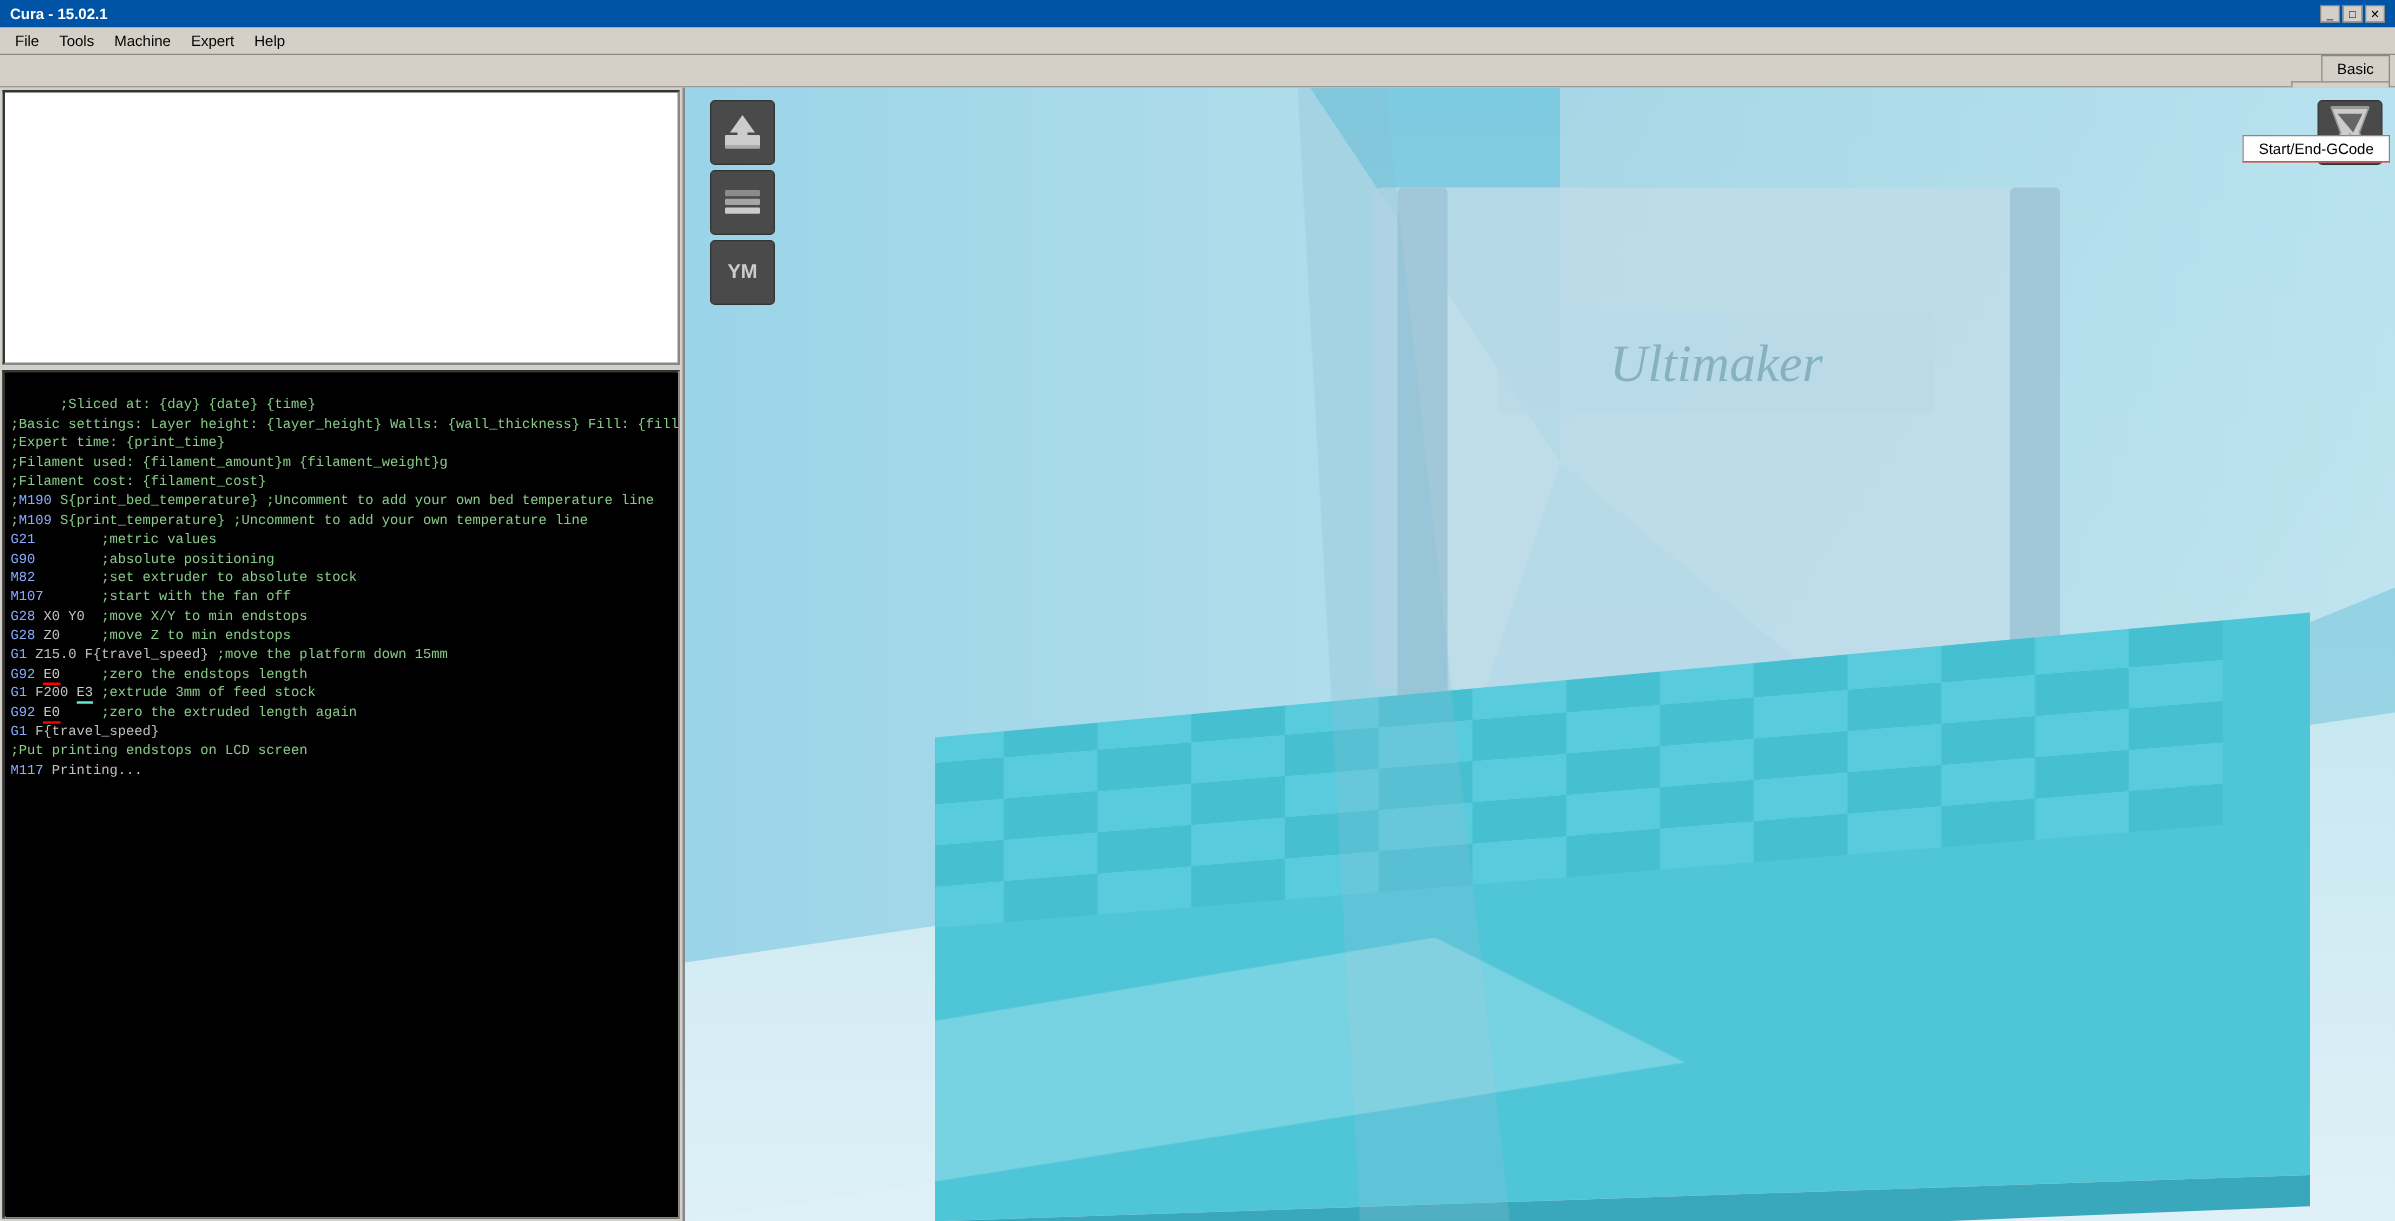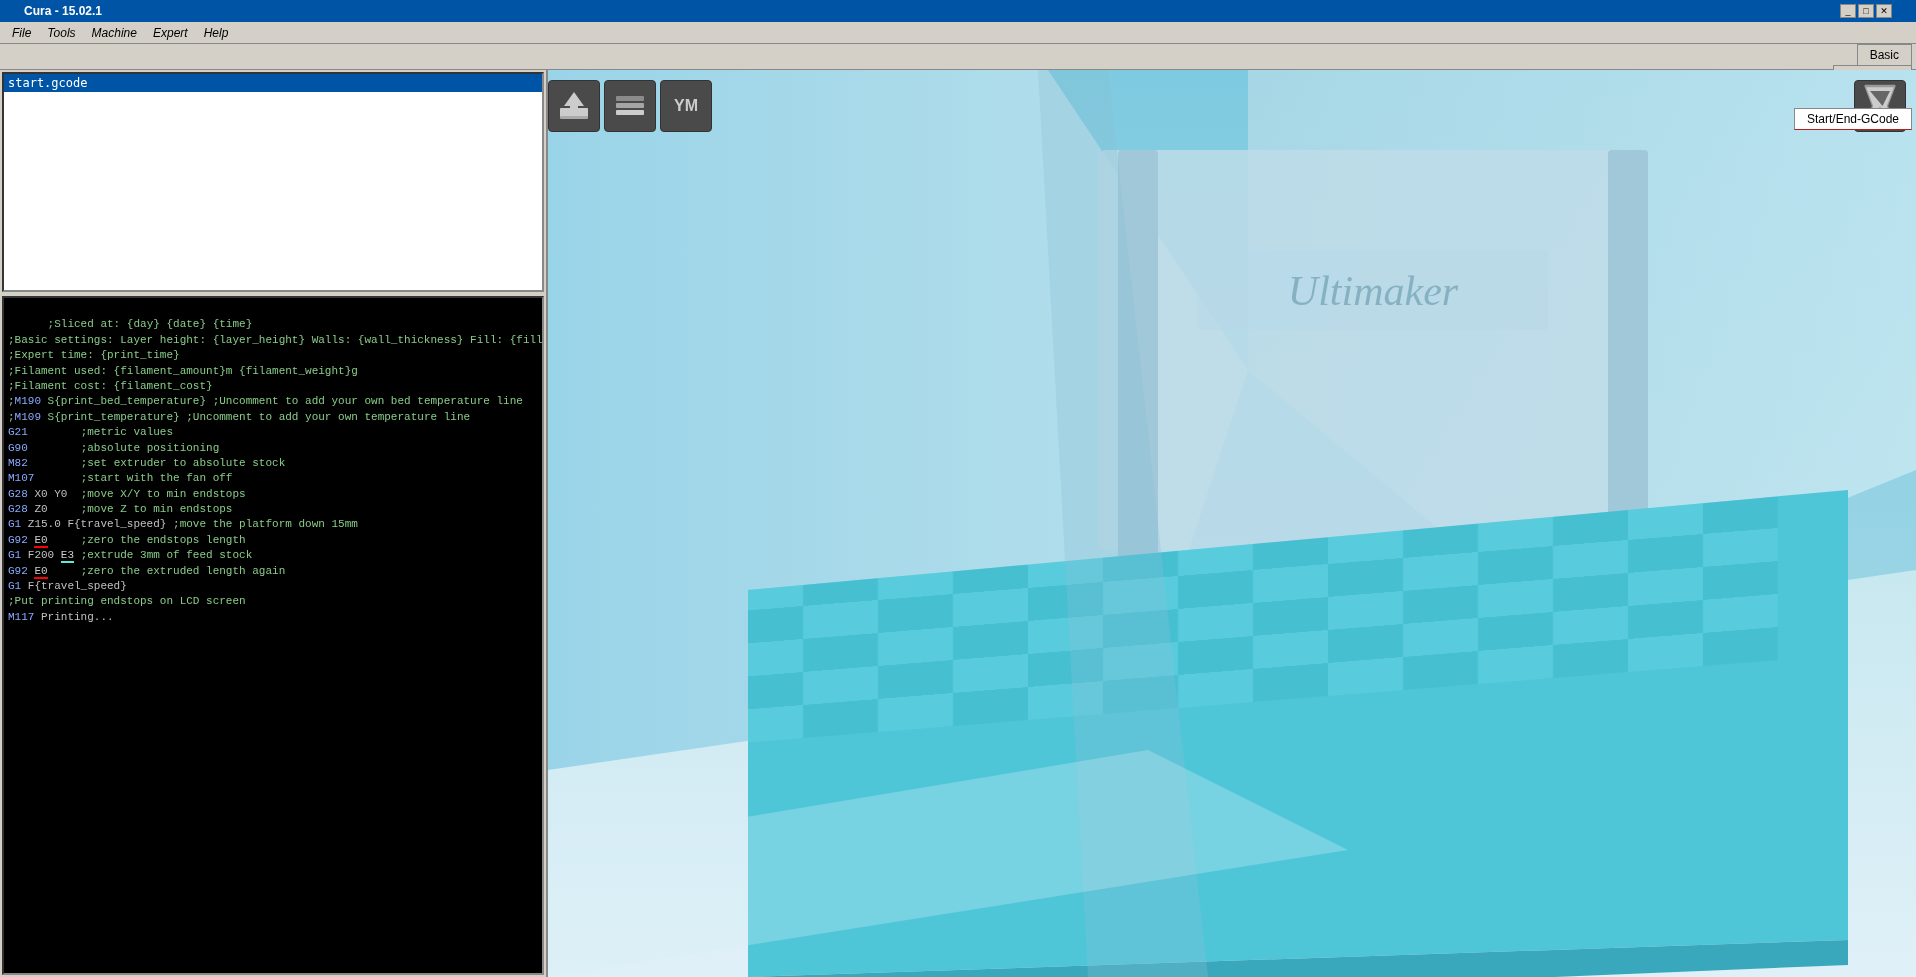--- a/index.html
+++ b/index.html
@@ -12,21 +12,21 @@
       overflow: hidden;
     }
 
     
     .title-bar {
       background: #0054a6;
       color: white;
       height: 22px;
       display: flex;
       align-items: center;
-      padding: 0 24px;
+      padding: 0 8px;
       justify-content: space-between;
     }
     .title-bar-title {
       font-size: 12px;
       font-weight: bold;
     }
     .title-bar-controls {
       display: flex;
       gap: 2px;
     }
@@ -44,21 +44,20 @@
     }
 
     
     .menu-bar {
       background: #d4d0c8;
       height: 22px;
       display: flex;
       align-items: center;
       padding: 0 4px;
       border-bottom: 1px solid #888;
-      font-style: italic;
     }
     .menu-item {
       padding: 2px 8px;
       font-size: 12px;
       cursor: pointer;
       color: black;
     }
 
     
     .tab-bar {
@@ -147,23 +146,24 @@
 
     .scene-svg {
       width: 100%;
       height: 100%;
     }
 
     
     .toolbar {
       position: absolute;
       top: 10px;
-      left: 0;
+      left: 20px;
       display: flex;
       gap: 4px;
+      flex-direction: column;
     }
     .toolbar-btn {
       width: 52px;
       height: 52px;
       background: #4a4a4a;
       border: 1px solid #333;
       cursor: pointer;
       display: flex;
       align-items: center;
       justify-content: center;
@@ -215,21 +215,20 @@
   <div class="tab">Advanced</div>
   <div class="tab">Plugins</div>
   <div class="tab active">Start/End-GCode</div>
 </div>
 
 <div class="main-layout">
 
   <div class="left-panel">
 
     <div class="file-list">
-      <div class="file-list-item selected">start.gcode</div>
     </div>
 
     <div class="gcode-editor">
       <span id="gcode-display" style="color: rgb(192, 192, 192); white-space: pre;"><span style="color:#88cc88">;Sliced at: {day} {date} {time}</span>
 <span style="color:#88cc88">;Basic settings: Layer height: {layer_height} Walls: {wall_thickness} Fill: {fill_density}</span>
 <span style="color:#88cc88">;Expert time: {print_time}</span>
 <span style="color:#88cc88">;Filament used: {filament_amount}m {filament_weight}g</span>
 <span style="color:#88cc88">;Filament cost: {filament_cost}</span>
 <span style="color:#88cc88">;<span style="color:#88aaff">M190</span> S{print_bed_temperature} ;Uncomment to add your own bed temperature line</span>
 <span style="color:#88cc88">;<span style="color:#88aaff">M109</span> S{print_temperature} ;Uncomment to add your own temperature line</span>

